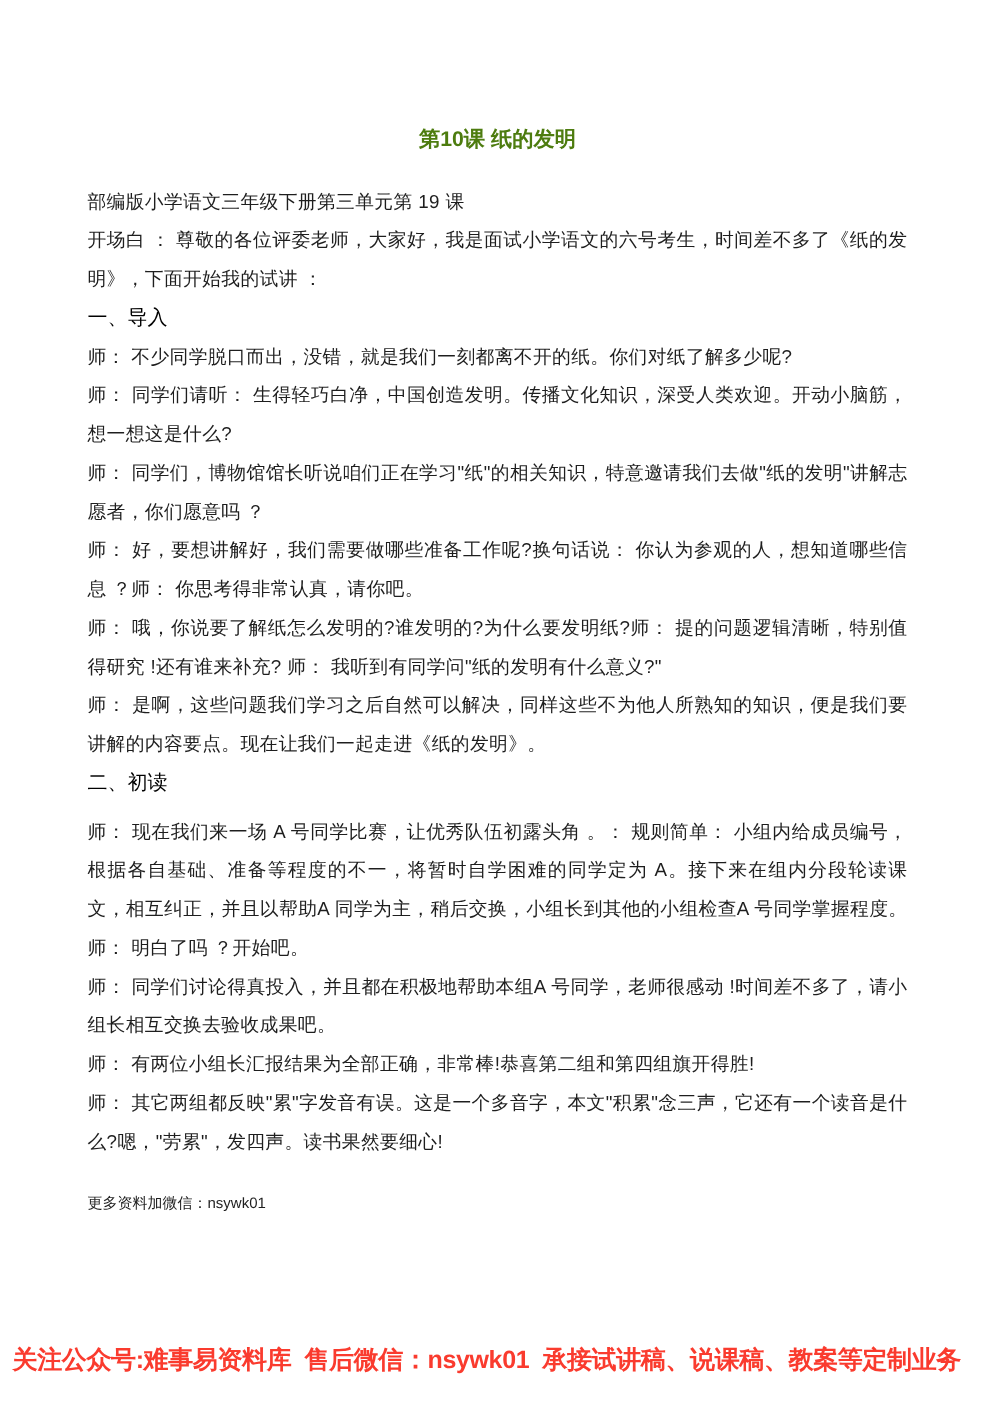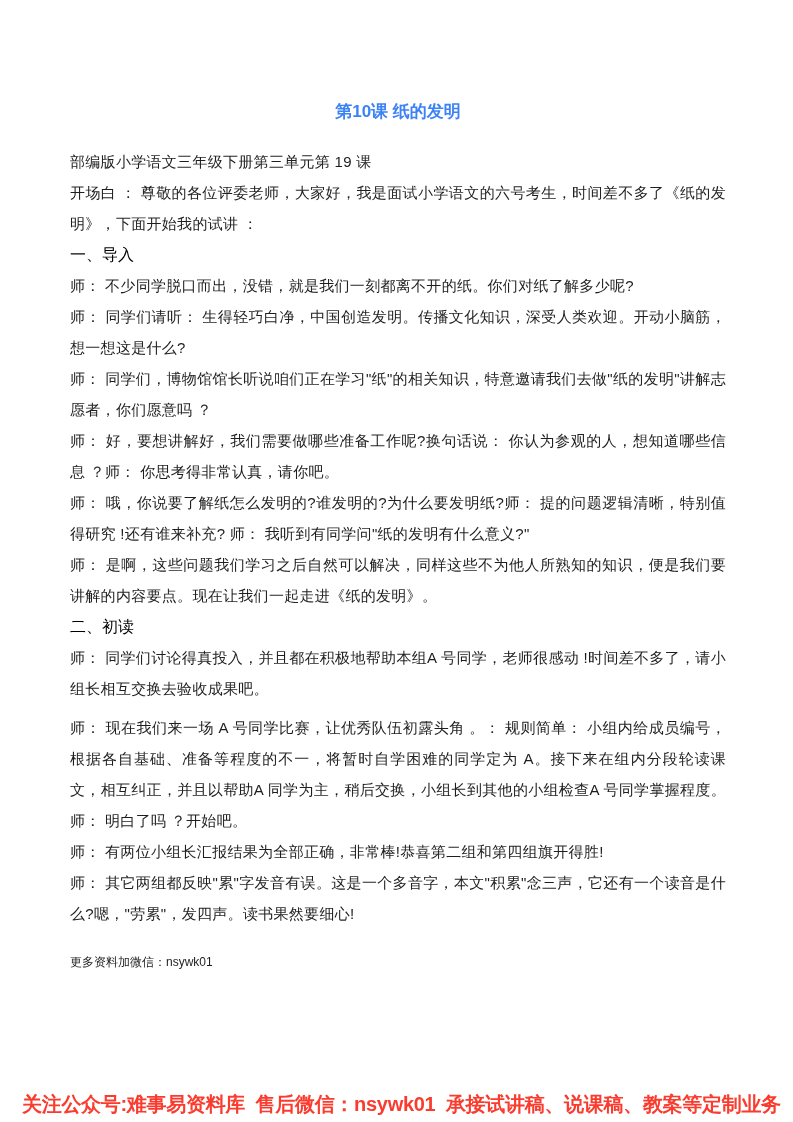--- a/index.html
+++ b/index.html
@@ -14,21 +14,21 @@
     box-sizing: border-box;
     padding: 100px 67px 0 70px;
     overflow: hidden;
   }
   .doc-title {
     margin: 0 0 22px 0;
     font-size: 17px;
     line-height: 24px;
     font-weight: bold;
     text-align: center;
-    color: #3b82f6;
+    color: #4d7c0f;
   }
   .para, .meta {
     margin: 0;
     font-size: 15px;
     line-height: 31px;
     text-align: justify;
     letter-spacing: 0.3px;
   }
   .heading {
     margin: 0;
@@ -41,22 +41,22 @@
   .resource-note {
     margin-top: 24px;
     font-size: 12px;
     line-height: 18px;
     color: #1e1e1e;
   }
   .footer-banner {
     position: absolute;
     left: 0;
     right: 0;
-    bottom: 4px;
-    padding: 0 22px;
+    bottom: 20px;
+    padding: 0 10px;
     font-size: 20px;
     line-height: 28px;
     font-weight: bold;
     white-space: pre;
     letter-spacing: -0.3px;
   }
 </style>
 </head>
 <body>
 
@@ -67,22 +67,22 @@
   <p class="meta">部编版小学语文三年级下册第三单元第 19 课</p>
   <p class="para">开场白 ： 尊敬的各位评委老师，大家好，我是面试小学语文的六号考生，时间差不多了《纸的发明》，下面开始我的试讲 ：</p>
   <h2 class="heading">一、导入</h2>
   <p class="para">师： 不少同学脱口而出，没错，就是我们一刻都离不开的纸。你们对纸了解多少呢?</p>
   <p class="para">师： 同学们请听： 生得轻巧白净，中国创造发明。传播文化知识，深受人类欢迎。开动小脑筋，想一想这是什么?</p>
   <p class="para">师： 同学们，博物馆馆长听说咱们正在学习"纸"的相关知识，特意邀请我们去做"纸的发明"讲解志愿者，你们愿意吗 ？</p>
   <p class="para">师： 好，要想讲解好，我们需要做哪些准备工作呢?换句话说： 你认为参观的人，想知道哪些信息 ？师： 你思考得非常认真，请你吧。</p>
   <p class="para">师： 哦，你说要了解纸怎么发明的?谁发明的?为什么要发明纸?师： 提的问题逻辑清晰，特别值得研究 !还有谁来补充? 师： 我听到有同学问"纸的发明有什么意义?"</p>
   <p class="para">师： 是啊，这些问题我们学习之后自然可以解决，同样这些不为他人所熟知的知识，便是我们要讲解的内容要点。现在让我们一起走进《纸的发明》。</p>
   <h2 class="heading">二、初读</h2>
+  <p class="para gap-before">师： 现在我们来一场 A 号同学比赛，让优秀队伍初露头角 。： 规则简单： 小组内给成员编号，根据各自基础、准备等程度的不一，将暂时自学困难的同学定为 A。接下来在组内分段轮读课文，相互纠正，并且以帮助A 同学为主，稍后交换，小组长到其他的小组检查A 号同学掌握程度。师： 明白了吗 ？开始吧。</p>
   <p class="para">师： 同学们讨论得真投入，并且都在积极地帮助本组A 号同学，老师很感动 !时间差不多了，请小组长相互交换去验收成果吧。</p>
-  <p class="para gap-before">师： 现在我们来一场 A 号同学比赛，让优秀队伍初露头角 。： 规则简单： 小组内给成员编号，根据各自基础、准备等程度的不一，将暂时自学困难的同学定为 A。接下来在组内分段轮读课文，相互纠正，并且以帮助A 同学为主，稍后交换，小组长到其他的小组检查A 号同学掌握程度。师： 明白了吗 ？开始吧。</p>
   <p class="para">师： 有两位小组长汇报结果为全部正确，非常棒!恭喜第二组和第四组旗开得胜!</p>
   <p class="para">师： 其它两组都反映"累"字发音有误。这是一个多音字，本文"积累"念三声，它还有一个读音是什么?嗯，"劳累"，发四声。读书果然要细心!</p>
 
   <p class="resource-note">更多资料加微信：nsywk01</p>
 
   <div class="footer-banner" style="color: rgb(250, 59, 46);">关注公众号:难事易资料库  售后微信：nsywk01  承接试讲稿、说课稿、教案等定制业务</div>
 
 </div>
 
 </body></html>

